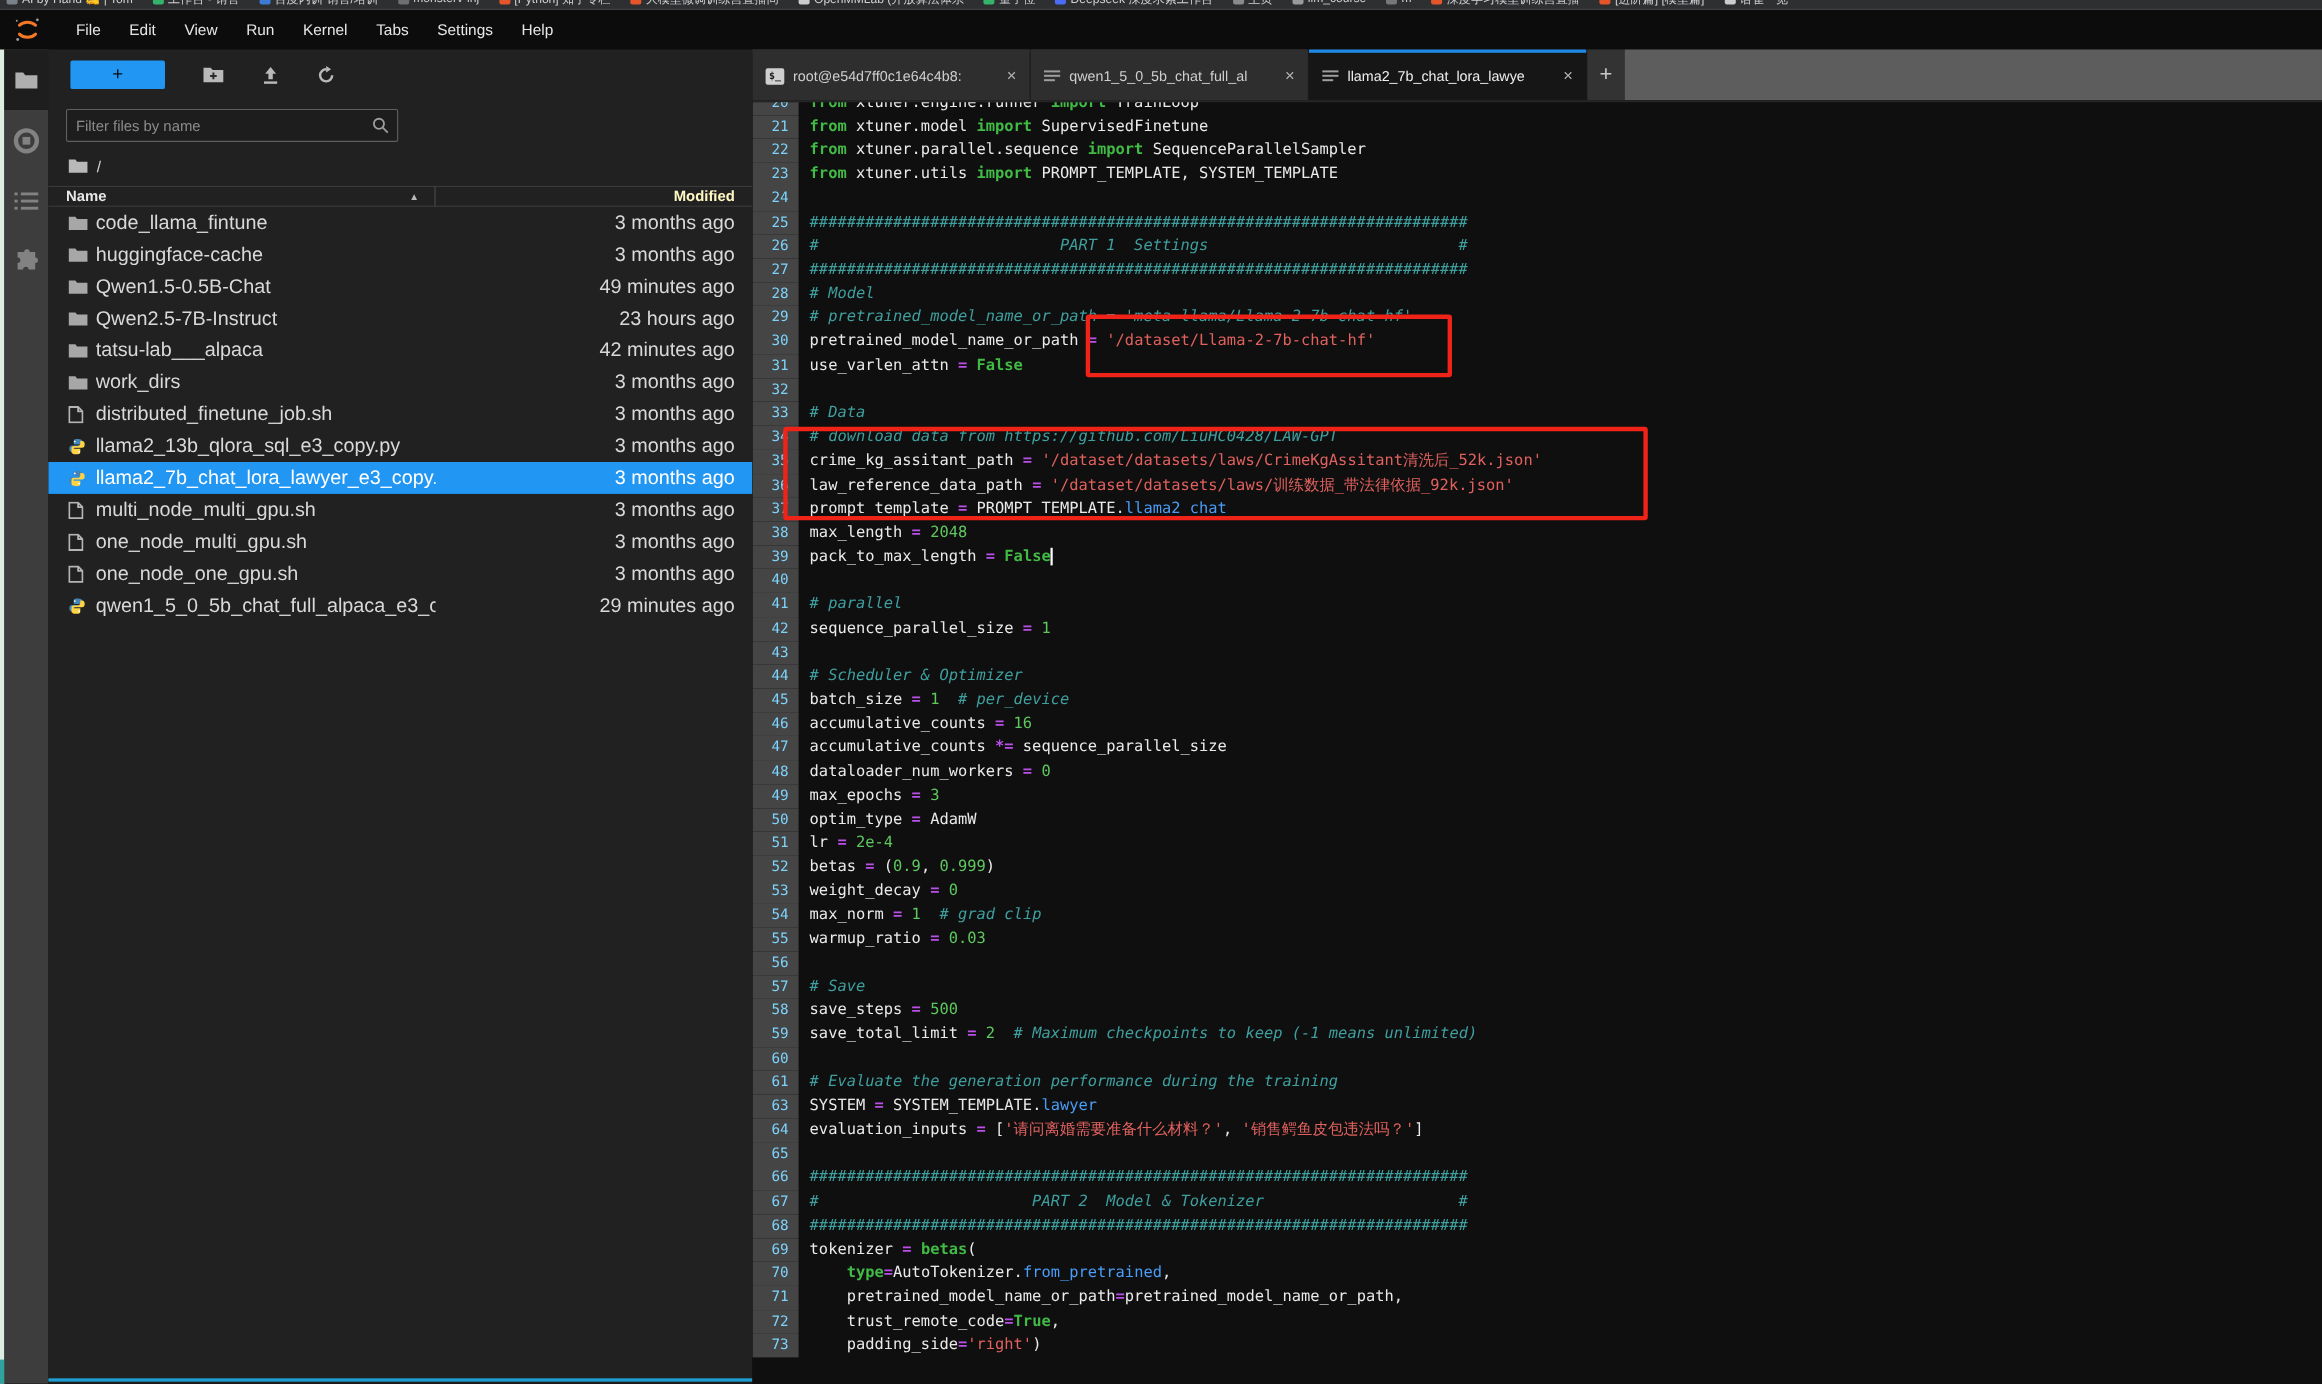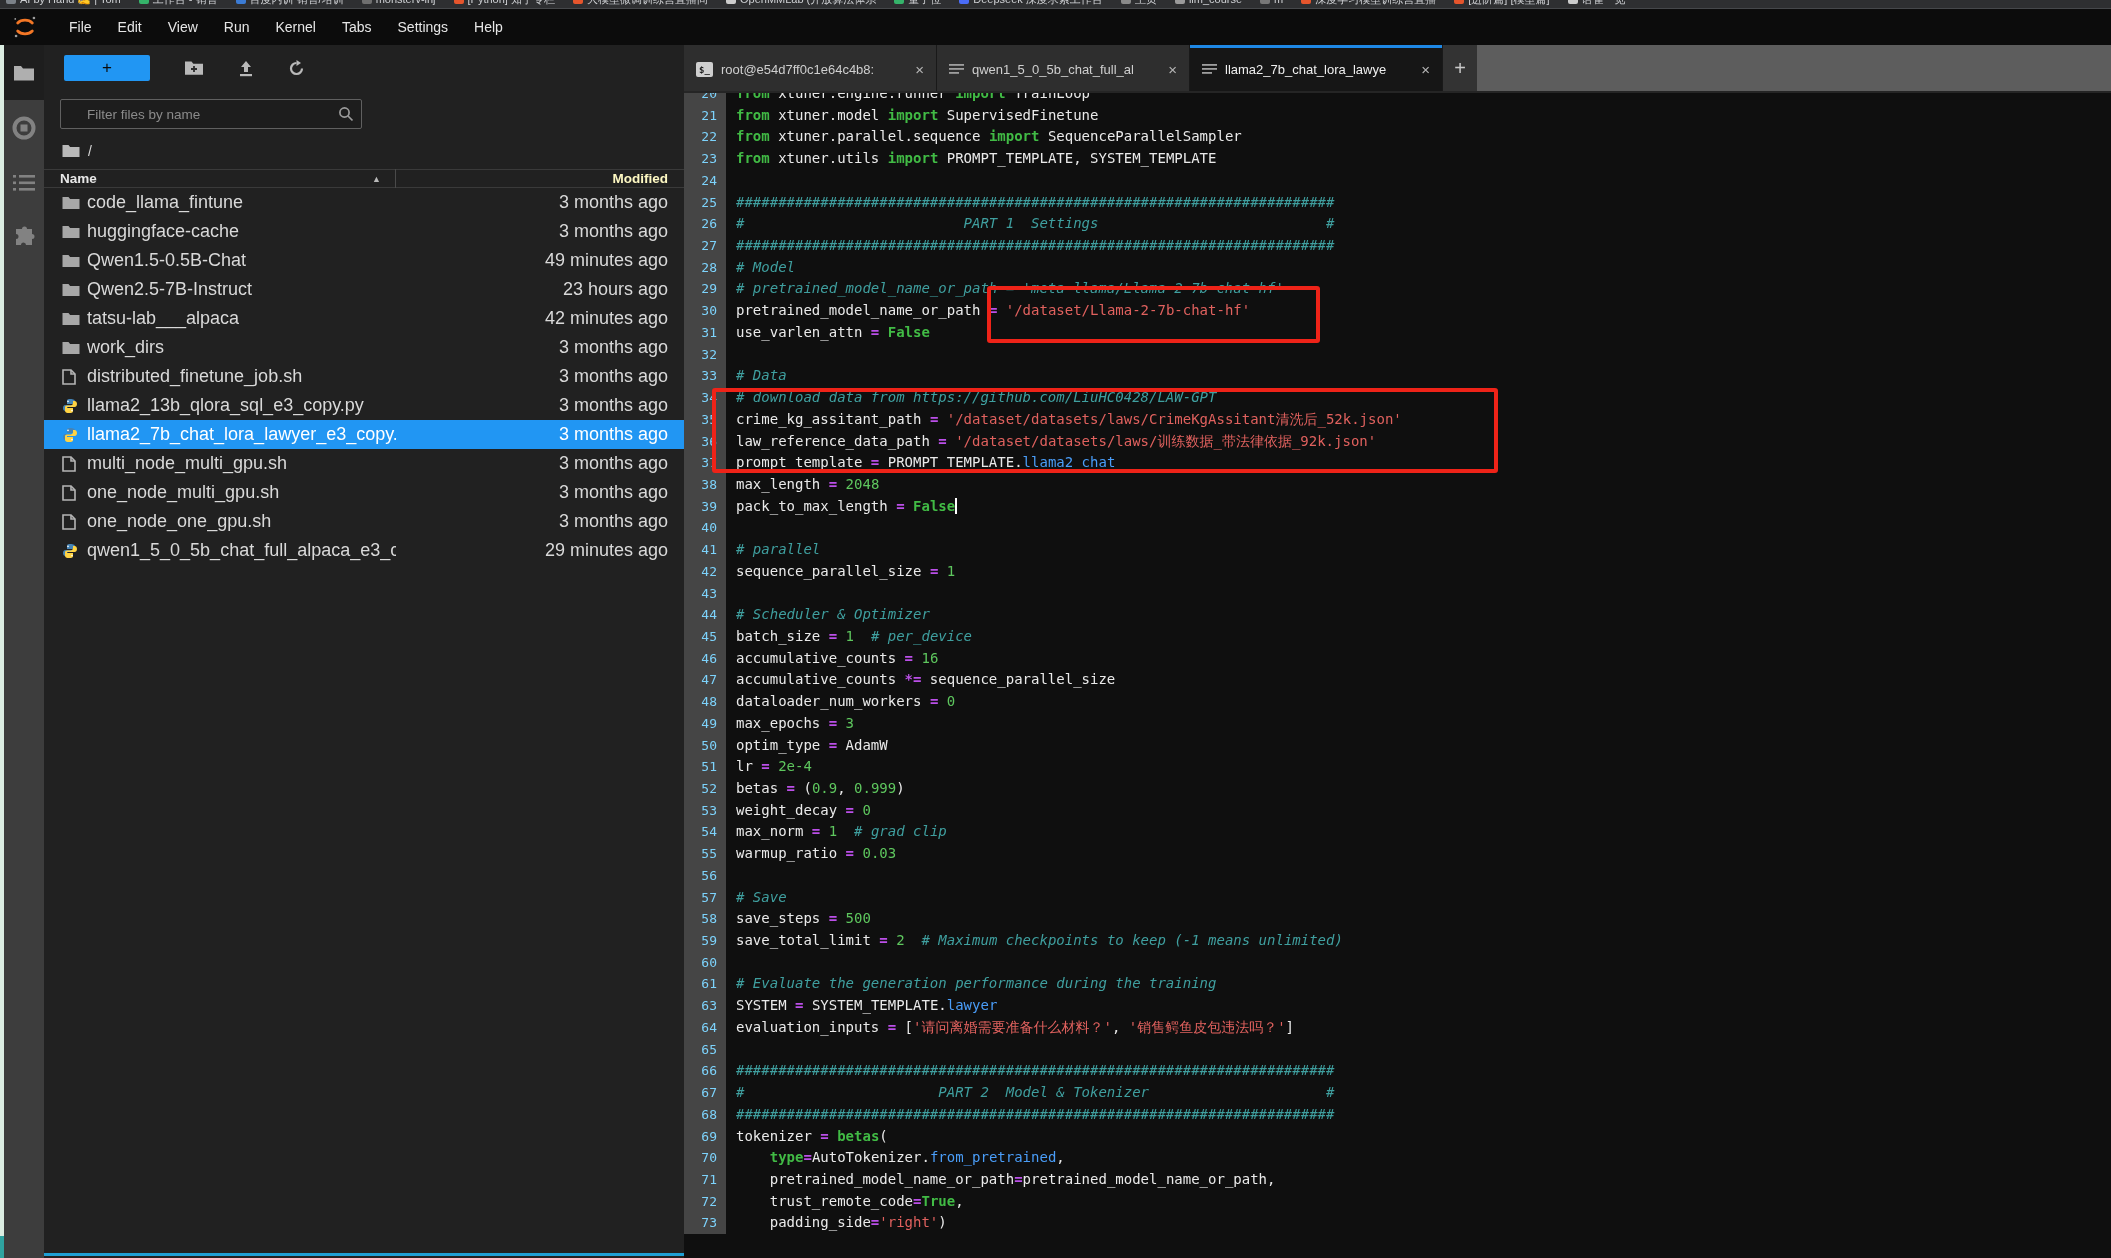--- a/index.html
+++ b/index.html
@@ -31,21 +31,21 @@
   .side-slot svg { opacity:.85; }
 
   
   .fpanel { position:absolute; left:44px; top:45px; width:640px; height:1213px; background:#212121; }
   .ftoolbar { display:flex; align-items:center; height:46px; padding-left:20px; gap:34px; }
   .newbtn { width:86px; height:26px; background:#2196f3; border:none; border-radius:2px;
             color:#0b0b0b; font-size:17px; line-height:24px; cursor:pointer; }
   .tbicon { background:none; border:none; cursor:pointer; padding:0; display:flex; }
   .searchwrap { margin:8px 0 0 16px; position:relative; width:302px; }
   .searchwrap input { width:302px; height:30px; background:#1d1d1d; border:1px solid #606060;
-            border-radius:2px; color:#cfcfcf; font-size:13.5px; padding:0 30px 0 26px; outline:none; }
+            border-radius:2px; color:#cfcfcf; font-size:13.5px; padding:0 30px 0 8px; outline:none; }
   .searchwrap input::placeholder { color:#8b8b8b; }
   .searchwrap .mag { position:absolute; right:8px; top:7px; }
   .crumbs { display:flex; align-items:center; gap:8px; padding:14px 0 10px 18px;
             color:#d8d8d8; font-size:14px; }
   .fhead { display:flex; align-items:center; height:19px; border-top:1px solid #3a3a3a;
            border-bottom:1px solid #3a3a3a; font-size:13.5px; color:#e8e8e8; }
   .fhead .hname { font-weight:bold; padding-left:16px; flex:1; }
   .fhead .arrow { color:#b9b9b9; font-size:9px; margin-right:14px; }
   .fhead .hdiv { width:1px; height:19px; background:#4a4a4a; }
   .fhead .hmod { width:288px; text-align:right; padding-right:16px; color:#fef9c3;font-weight:bold; }

